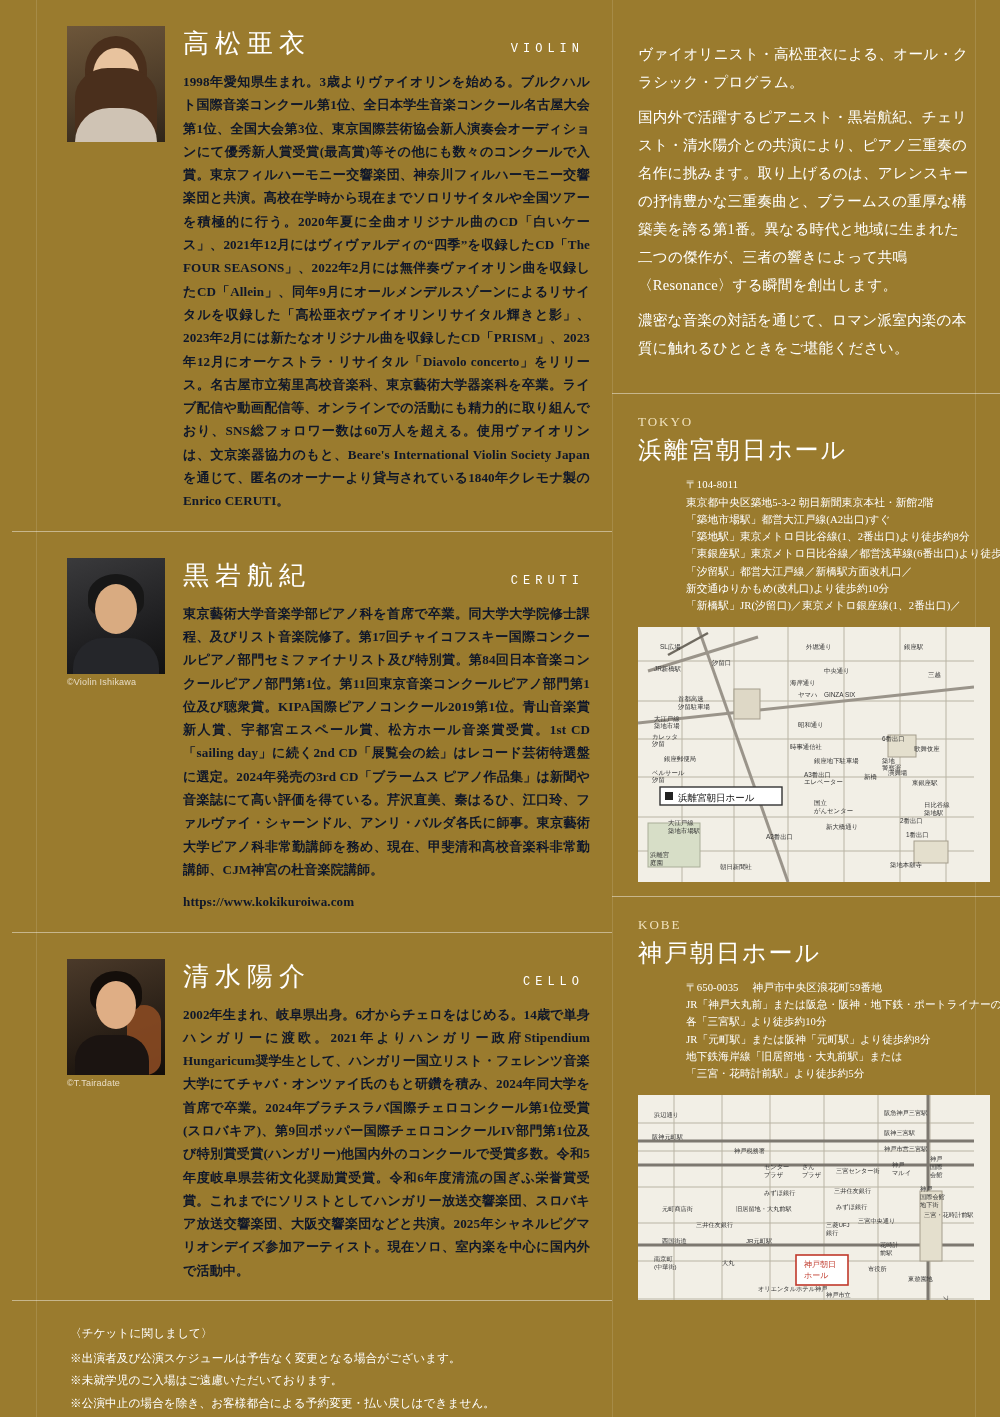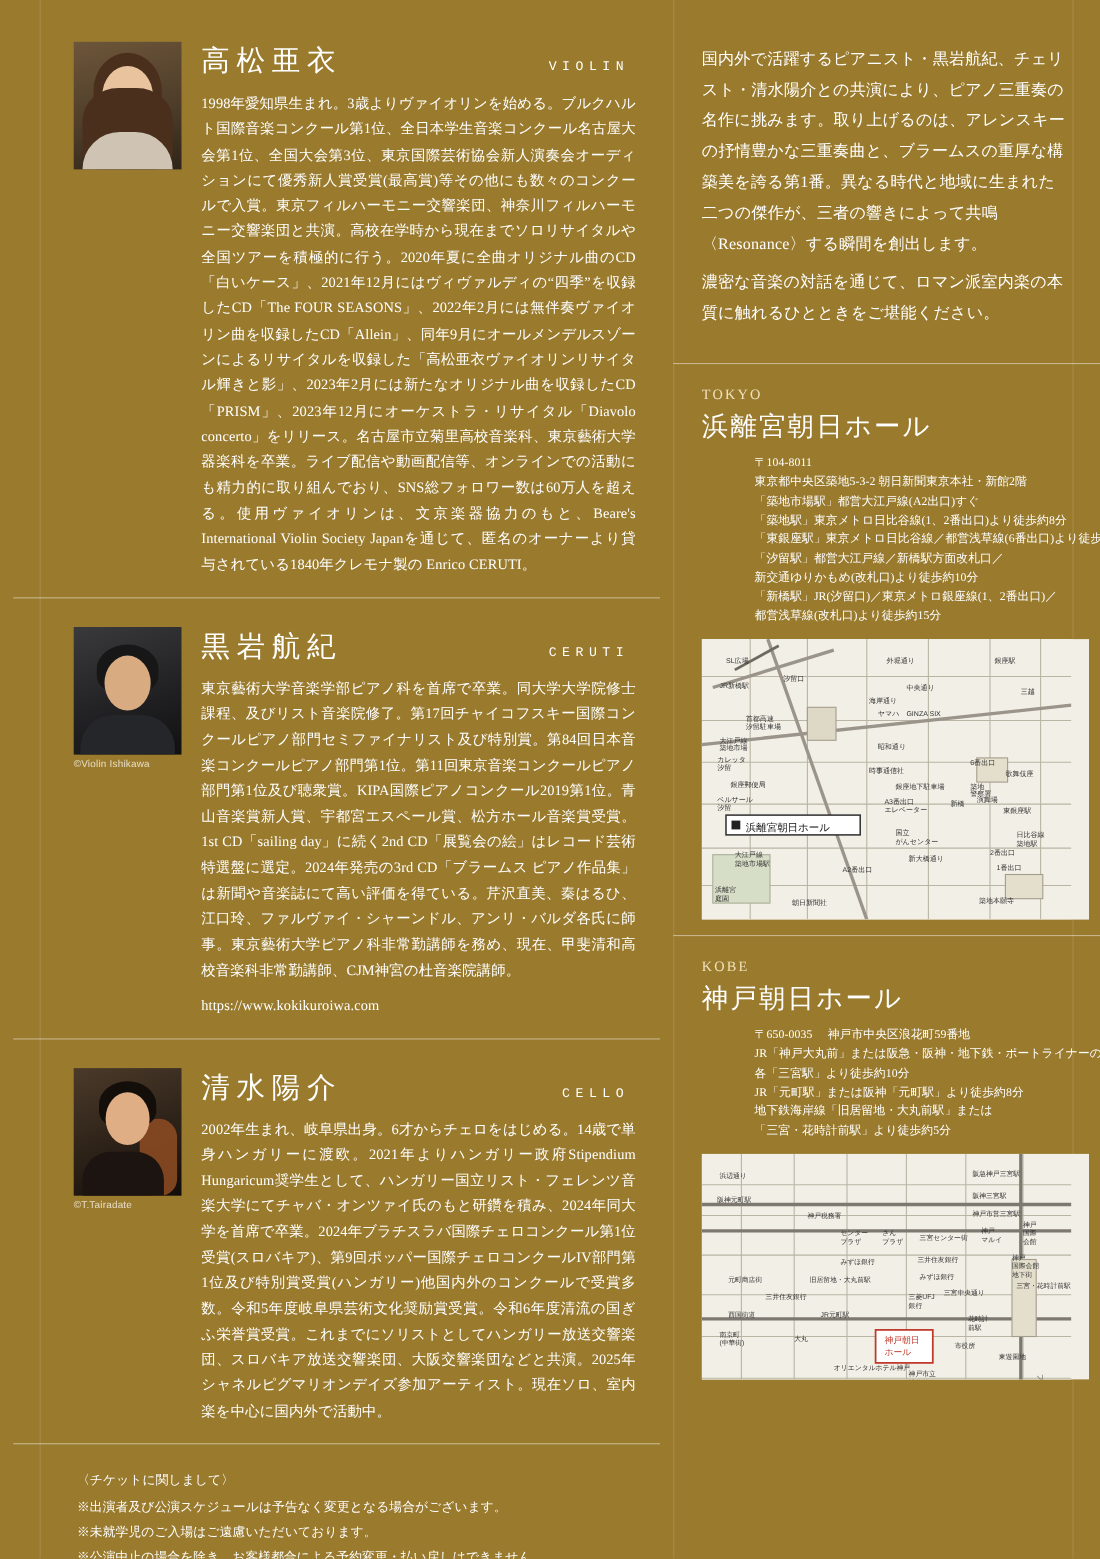--- a/index.html
+++ b/index.html
@@ -11,21 +11,21 @@
     color:#ffffff;
     position:relative;
     overflow:hidden;
   }
   
   .bg-lines { position:absolute; inset:0; pointer-events:none; }
   .bg-lines i { position:absolute; top:0; bottom:0; width:1px; background:rgba(255,255,255,0.12); }
 
   .page { position:absolute; inset:0; display:flex; }
 
-  .left-col { width:612px; position:relative; padding:12px; }
+  .left-col { width:612px; position:relative; padding:0;margin-left:12px; }
   .right-col { width:388px; position:relative; }
 
   
   .hr { height:1px; background:rgba(255,255,255,0.45); }
 
   .artist {
     display:flex;
     padding:26px 22px 18px 55px;
     gap:18px;
   }
@@ -68,21 +68,22 @@
     font-size:12px; letter-spacing:5px; color:#ffffff;
     font-family:Liberation Mono, monospace;
     padding-right:6px;
   }
   .artist-bio {
     margin-top:9px;
     font-size:13.1px;
     line-height:1.78;
     text-align:justify;
     letter-spacing:0.1px;
-    color:#ffffff;
+    color:#0f172a;
+    font-weight:bold;
   }
 
   
   .intro { padding:40px 28px 24px 26px; }
   .intro p {
     margin:0 0 7px 0;
     font-size:14.6px;
     line-height:1.92;
     letter-spacing:0.2px;
   }
@@ -200,39 +201,39 @@
       <div>※公演中止の場合を除き、お客様都合による予約変更・払い戻しはできません。</div>
       <div>※チケットは紛失・盗難などいかなる場合においても再発行できませんので十分にご注意ください。</div>
       <div>※営利目的によるチケットの購入、譲渡・転売行為は固くお断りしております。</div>
 
     </div>
   </div>
 
   <div class="right-col">
 
     <div class="intro">
+      <p>ヴァイオリニスト・高松亜衣による、オール・クラシック・プログラム。</p>
       <p>国内外で活躍するピアニスト・黒岩航紀、チェリスト・清水陽介との共演により、ピアノ三重奏の名作に挑みます。取り上げるのは、アレンスキーの抒情豊かな三重奏曲と、ブラームスの重厚な構築美を誇る第1番。異なる時代と地域に生まれた二つの傑作が、三者の響きによって共鳴〈Resonance〉する瞬間を創出します。</p>
       <p>濃密な音楽の対話を通じて、ロマン派室内楽の本質に触れるひとときをご堪能ください。</p>
     </div>
 
     <div class="hr"></div>
 
     <div class="venue">
       <div class="venue-tag">TOKYO</div>
       <div class="venue-name">浜離宮朝日ホール</div>
       <div class="venue-info">
         <div>〒104-8011</div>
         <div>東京都中央区築地5-3-2 朝日新聞東京本社・新館2階</div>
         <div>「築地市場駅」都営大江戸線(A2出口)すぐ</div>
         <div>「築地駅」東京メトロ日比谷線(1、2番出口)より徒歩約8分</div>
         <div>「東銀座駅」東京メトロ日比谷線／都営浅草線(6番出口)より徒歩約8分</div>
         <div>「汐留駅」都営大江戸線／新橋駅方面改札口／</div>
         <div>新交通ゆりかもめ(改札口)より徒歩約10分</div>
         <div>「新橋駅」JR(汐留口)／東京メトロ銀座線(1、2番出口)／</div>
-        <div>都営浅草線(改札口)より徒歩約15分</div>
       </div>
 
       <div class="map tokyo">
         <svg width="336" height="255" viewBox="0 0 336 255">
           <rect x="0" y="0" width="336" height="255" fill="#f2efe6"></rect>
           <g stroke="#b9b4a4" stroke-width="1" fill="none">
             <path d="M0 34 H336"></path>
               <path d="M0 74 H336"></path>
               <path d="M0 112 H336"></path>
             <path d="M0 150 H336"></path>

